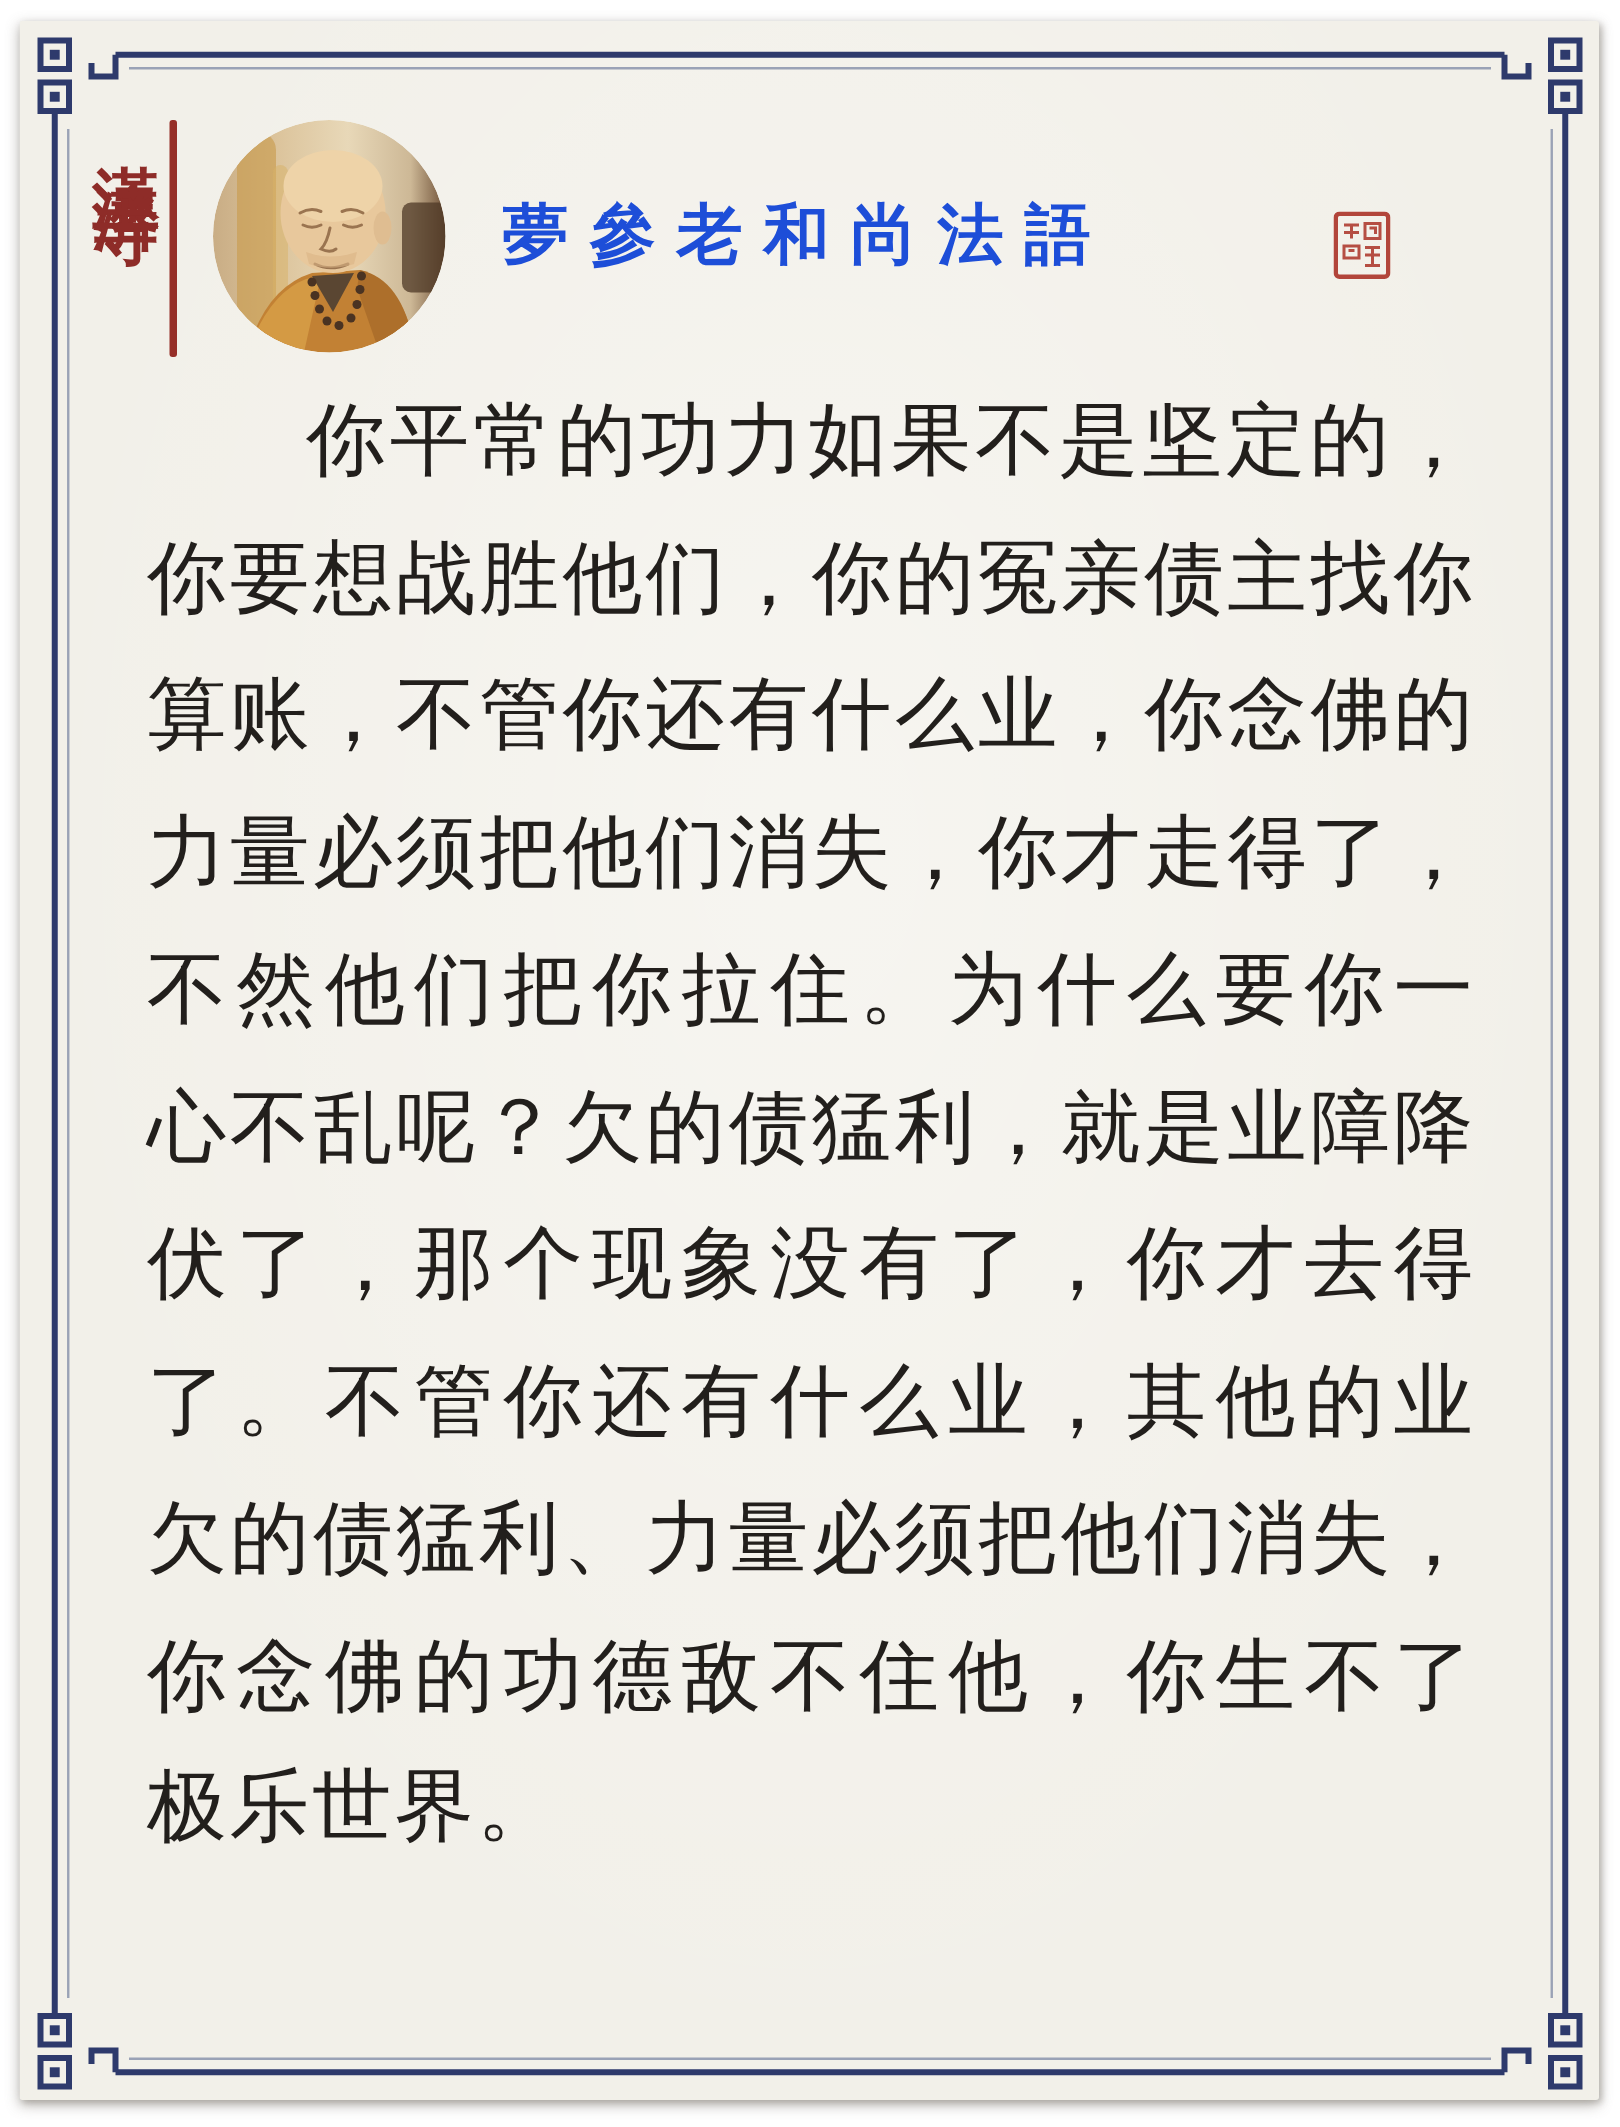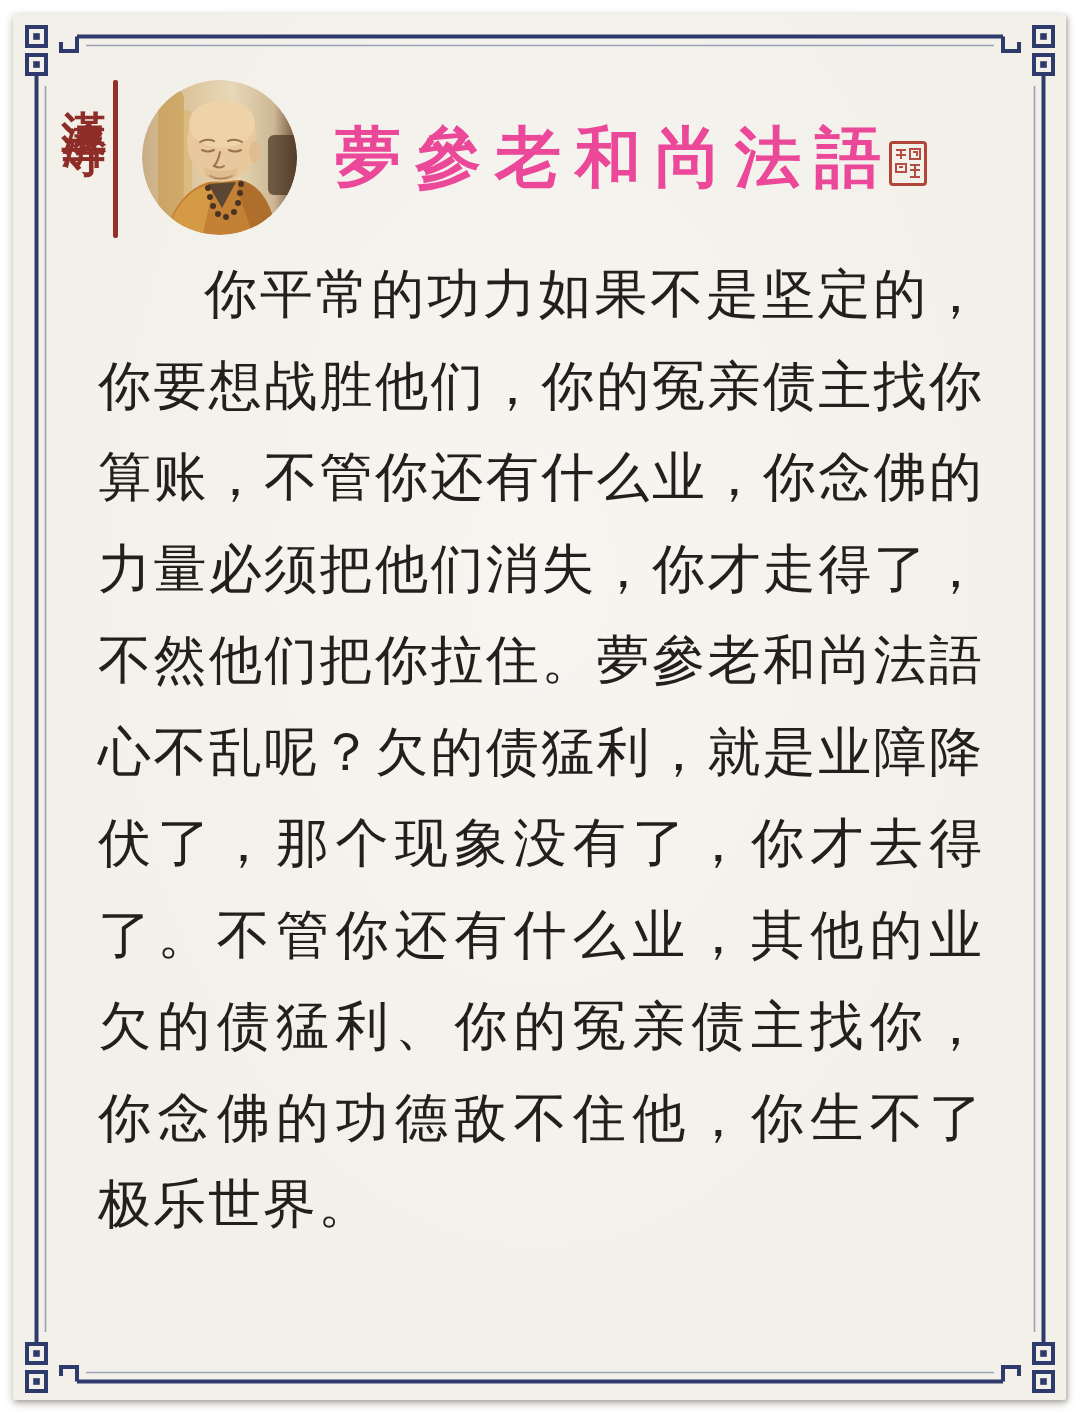--- a/index.html
+++ b/index.html
@@ -11,22 +11,22 @@
          background-image:radial-gradient(ellipse at 50% 40%, rgba(255,255,255,.35), rgba(0,0,0,0) 70%);}
   .frame{position:absolute;left:0;top:0;width:1080px;height:1418px;pointer-events:none;}
   .temple{position:absolute;left:58px;top:74px;width:52px;height:170px;
           writing-mode:vertical-rl;text-orientation:upright;
           font-size:45px;font-weight:700;letter-spacing:10px;line-height:52px;
           color:#8e2c28;}
   .divider{position:absolute;left:113px;top:80px;width:5px;height:158px;
            background:#962f28;border-radius:2px;}
   .portrait{position:absolute;left:142px;top:80px;width:155px;height:155px;border-radius:50%;overflow:hidden;}
   .title{position:absolute;left:335px;top:112px;width:560px;height:90px;
-         font-size:66px;font-weight:700;letter-spacing:14px;line-height:90px;
-         color:#ec4899;white-space:nowrap;}
+         font-size:44px;font-weight:700;letter-spacing:14px;line-height:90px;
+         color:#1d4ed8;white-space:nowrap;}
   .seal{position:absolute;left:889px;top:141px;width:38px;height:45px;}
   .bodytext{position:absolute;left:98px;top:248px;width:886px;color:#221f1c;}
   .line{height:91.5px;line-height:91.5px;font-size:53px;letter-spacing:2px;
         text-align:justify;text-align-last:justify;white-space:nowrap;}
   .line.first{padding-left:106px;width:780px;}
   .line.last{text-align-last:left;font-family:Liberation Mono, monospace;}
 </style>
 </head>
 <body>
 
@@ -138,22 +138,22 @@
         <path d="M21,24 h10 M21,29 h10 M26,24 v12 M21,36 h10"></path>
       </g>
     </svg>
   </div>
 
   <div class="bodytext">
     <div class="line first">你平常的功力如果不是坚定的，</div>
     <div class="line">你要想战胜他们，你的冤亲债主找你</div>
     <div class="line">算账，不管你还有什么业，你念佛的</div>
     <div class="line">力量必须把他们消失，你才走得了，</div>
-    <div class="line">不然他们把你拉住。夢參老和尚法語</div>
+    <div class="line">不然他们把你拉住。为什么要你一</div>
     <div class="line">心不乱呢？欠的债猛利，就是业障降</div>
     <div class="line">伏了，那个现象没有了，你才去得</div>
     <div class="line">了。不管你还有什么业，其他的业</div>
-    <div class="line">欠的债猛利、你的冤亲债主找你，</div>
+    <div class="line">欠的债猛利、力量必须把他们消失，</div>
     <div class="line">你念佛的功德敌不住他，你生不了</div>
     <div class="line last">极乐世界。</div>
   </div>
 
 </div>
 
 </body></html>

